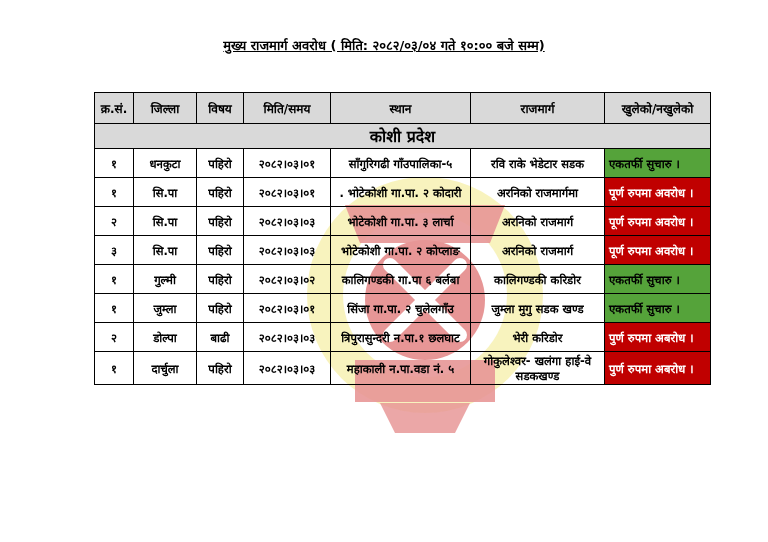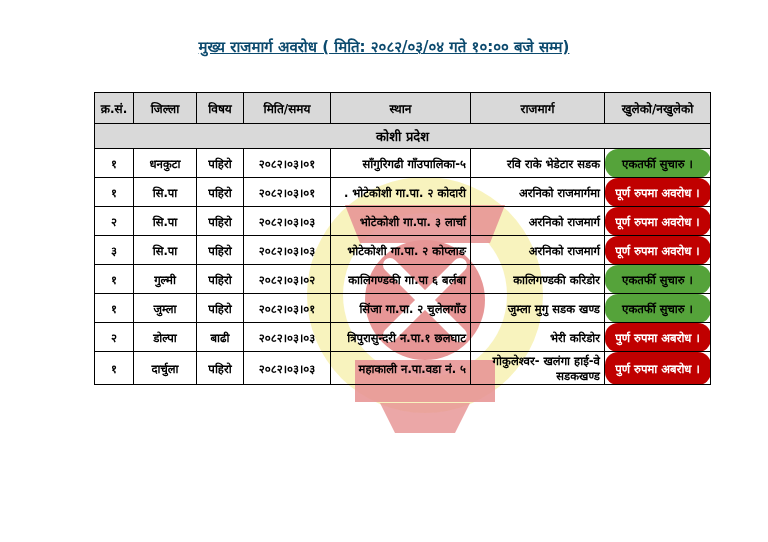--- a/index.html
+++ b/index.html
@@ -4,21 +4,21 @@
 <style>
   html,body{margin:0;padding:0;}
   body{
     width:768px;height:542px;position:relative;overflow:hidden;
     background:#ffffff;
     font-family:"DejaVu Sans","Liberation Sans",sans-serif;
   }
   
   .title{
     position:absolute;top:36px;left:0;width:768px;
-    text-align:center;font-size:15px;font-weight:bold;color:#0c4a6e;
+    text-align:center;font-size:13px;font-weight:bold;color:#000000;
   }
   .title span{text-decoration:underline;}
   
   .watermark{
     position:absolute;left:285px;top:165px;width:280px;height:280px;
     opacity:.5;z-index:0;pointer-events:none;
   }
   
   table.main{
     position:absolute;left:94px;top:92px;width:616px;z-index:1;
@@ -30,26 +30,26 @@
     padding:1px 4px;
     overflow:hidden;
     background:transparent;
   }
   table.main th{
     background:var(--header-bg);
     height:28px;text-align:center;font-size:12px;
   }
   tr.section-row td{
     background:var(--section-bg);
-    height:22px;text-align:center;font-size:13px;margin-top:40px;
+    height:22px;text-align:center;font-size:16px;margin-top:40px;
   }
   tr.data-row td{height:26px;}
   td.c0,td.c1,td.c2,td.c3{text-align:center;}
-  td.c4,td.c5{text-align:right;}
-  td.status{text-align:center;border-radius:13px;}
+  td.c4,td.c5{text-align:center;}
+  td.status{}
   td.status.open{background:var(--open);color:#000;}
   td.status.blocked{background:var(--blocked);color:#fff;}
 </style>
 </head>
 <body style="--open: #55a33a; --blocked: #c00000; --header-bg: #d9d9d9; --section-bg: #d9d9d9; --wm-yellow: #f3e87f; --wm-red: #d03030;">
 
 <svg class="watermark" viewBox="0 0 280 280">
   <circle cx="140" cy="130" r="118" fill="var(--wm-yellow)"></circle>
   <circle cx="140" cy="130" r="82" fill="#ffffff"></circle>
   <path d="M60 40 L220 40 L205 78 L75 78 Z" fill="var(--wm-red)" opacity="0.9"></path>

